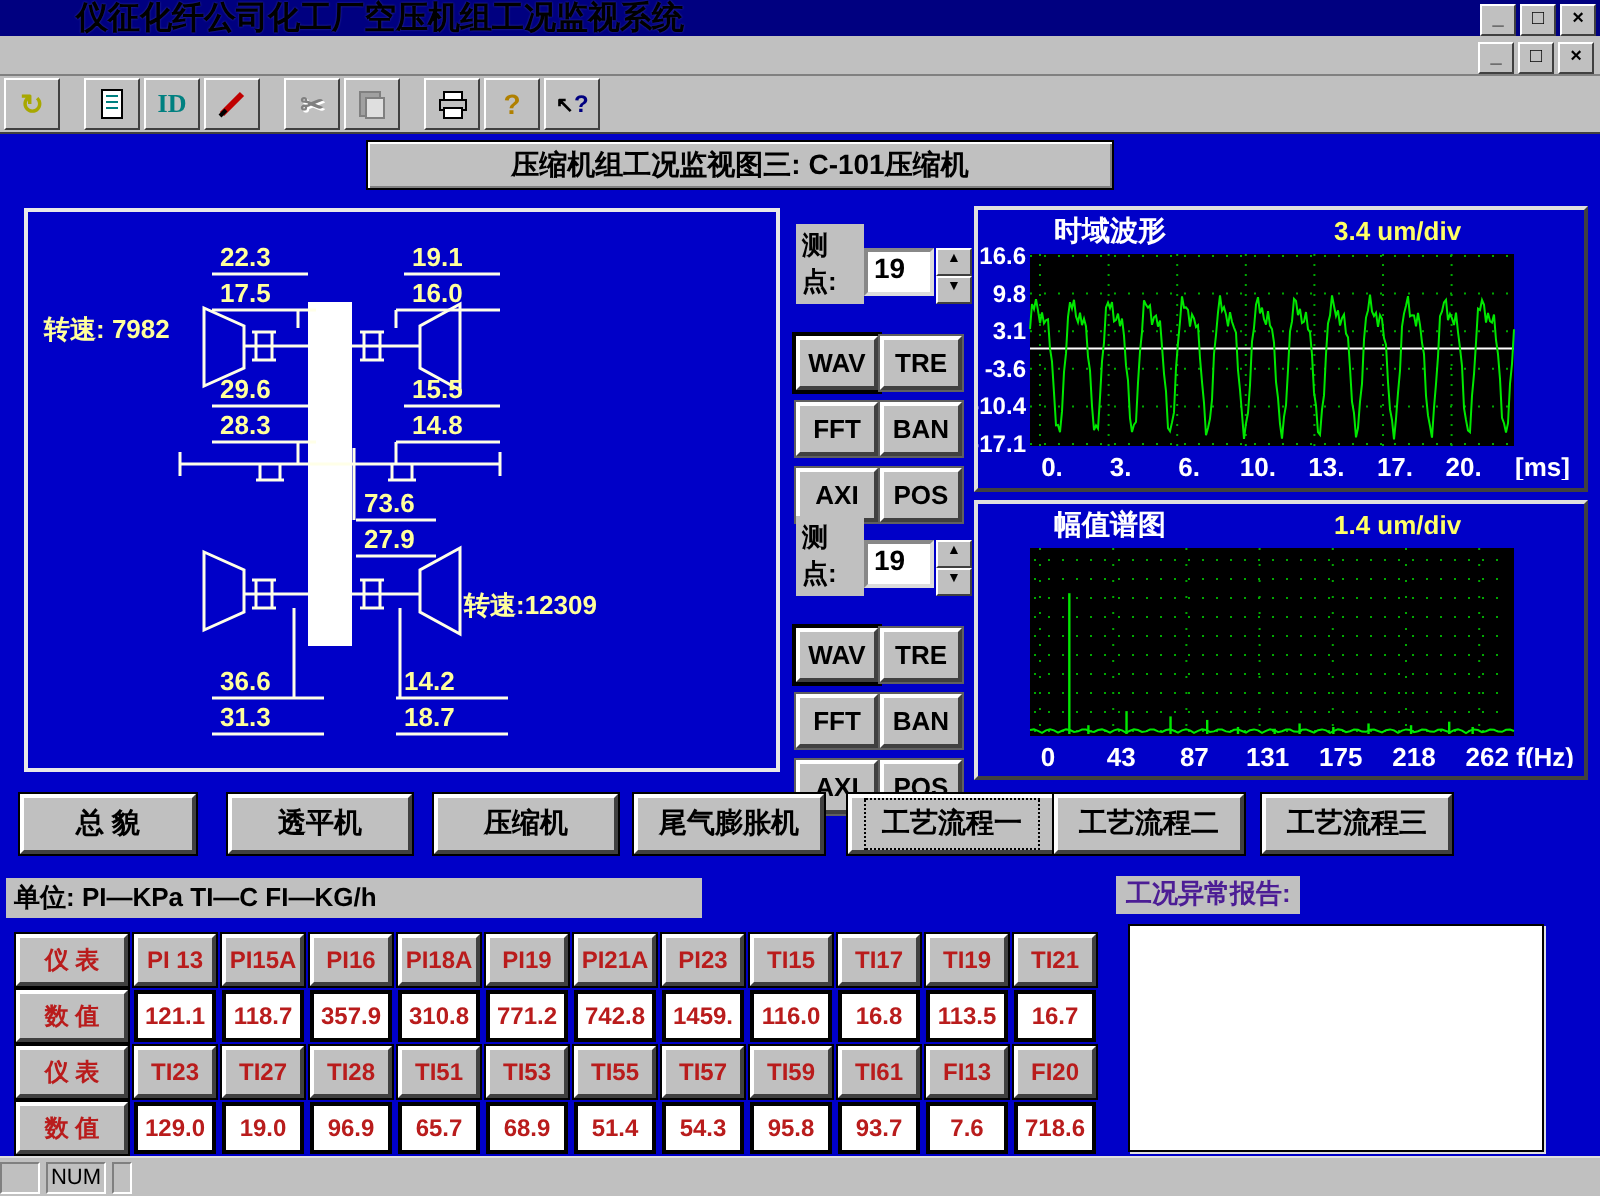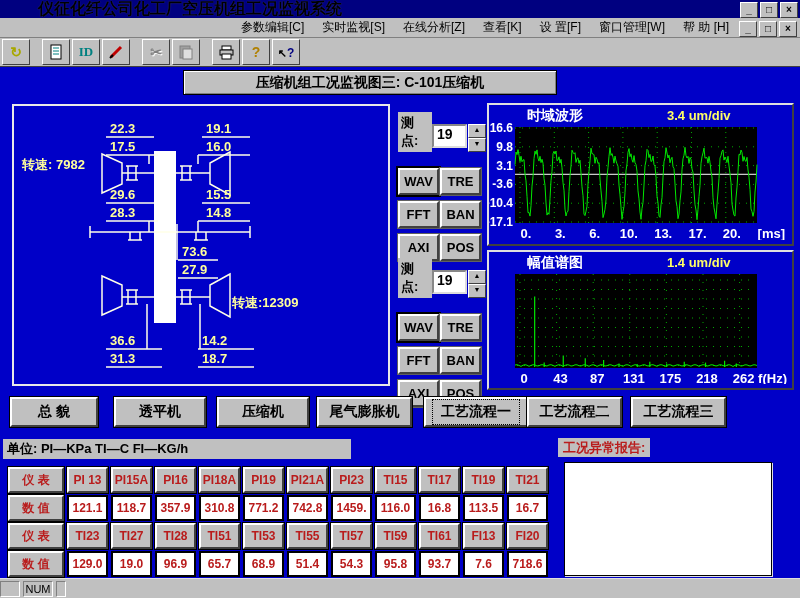--- a/index.html
+++ b/index.html
@@ -47,22 +47,22 @@
   #chart1{left:487px;top:103px;width:303px;height:139px}
   #chart2{left:487px;top:250px;width:303px;height:136px}
   
   .navbtn{position:absolute;top:397px;height:30px;background:#c0c0c0;border:2px solid;border-color:#fff #404040 #404040 #fff;
           outline:1px solid #000;display:flex;align-items:center;justify-content:center;box-sizing:border-box}
   .navbtn .inner{font:bold 14px "Liberation Sans",sans-serif;color:#000;padding:3px 8px;border:1px dotted transparent;white-space:nowrap}
   .navbtn.focused .inner{border-color:#000}
   
   #unitsbar{left:3px;top:439px;width:348px;height:20px;background:#c0c0c0;color:#000;
             font:bold 13px "Liberation Sans",sans-serif;display:flex;align-items:center;padding-left:4px;box-sizing:border-box}
-  #reportlabel{left:558px;top:438px;height:19px;background:#c0c0c0;color:#b91c1c;
-               font:bold 13px "Liberation Sans",sans-serif;display:flex;align-items:center;padding:0 5px}
+  #reportlabel{left:558px;top:438px;height:19px;background:#c0c0c0;color:#4c1d95;
+               font:bold 13px "Liberation Sans",sans-serif;display:flex;align-items:flex-start;padding:0 5px}
   #reportbox{left:564px;top:462px;width:206px;height:112px;background:#fff;border:1px solid #000;
              box-shadow:1px 1px 0 #dfdfdf;font-size:12px}
   #datatable{left:8px;top:467px}
   .trow{display:flex;gap:3px;margin-bottom:2px}
   .tcell{height:22px;display:flex;align-items:center;justify-content:center;
          font:bold 12px "Liberation Sans",sans-serif;color:#b91c1c;box-sizing:content-box}
   .tcell.rowhdr{width:52px;background:#c0c0c0;border:2px solid;border-color:#fff #404040 #404040 #fff;outline:1px solid #000}
   .tcell.name{width:37px;background:#c0c0c0;border:2px solid;border-color:#fff #404040 #404040 #fff;outline:1px solid #000}
   .tcell.value{width:37px;background:#fff;border:2px solid #000}
   
@@ -79,29 +79,20 @@
 <div id="titlebar" class="abs">
   <span class="title">仪征化纤公司化工厂空压机组工况监视系统</span>
   <span class="winbtns">
     <span class="winbtn">_</span>
     <span class="winbtn">□</span>
     <span class="winbtn">×</span>
   </span>
 </div>
 
 <div id="menubar" class="abs">
-  <span id="menu-items" style="display:flex">
-      <span class="menuitem">参数编辑[C]</span>
-      <span class="menuitem">实时监视[S]</span>
-      <span class="menuitem">在线分析[Z]</span>
-      <span class="menuitem">查看[K]</span>
-      <span class="menuitem">设 置[F]</span>
-      <span class="menuitem">窗口管理[W]</span>
-      <span class="menuitem">帮 助 [H]</span>
-    </span>
   <span class="winbtns" style="top:3px;right:3px">
     <span class="winbtn">_</span>
     <span class="winbtn">□</span>
     <span class="winbtn">×</span>
   </span>
 </div>
 
 <div id="toolbar" class="abs">
   <span class="tbtn">
     <span class="glyph" style="color:#a8a800">↻</span>

